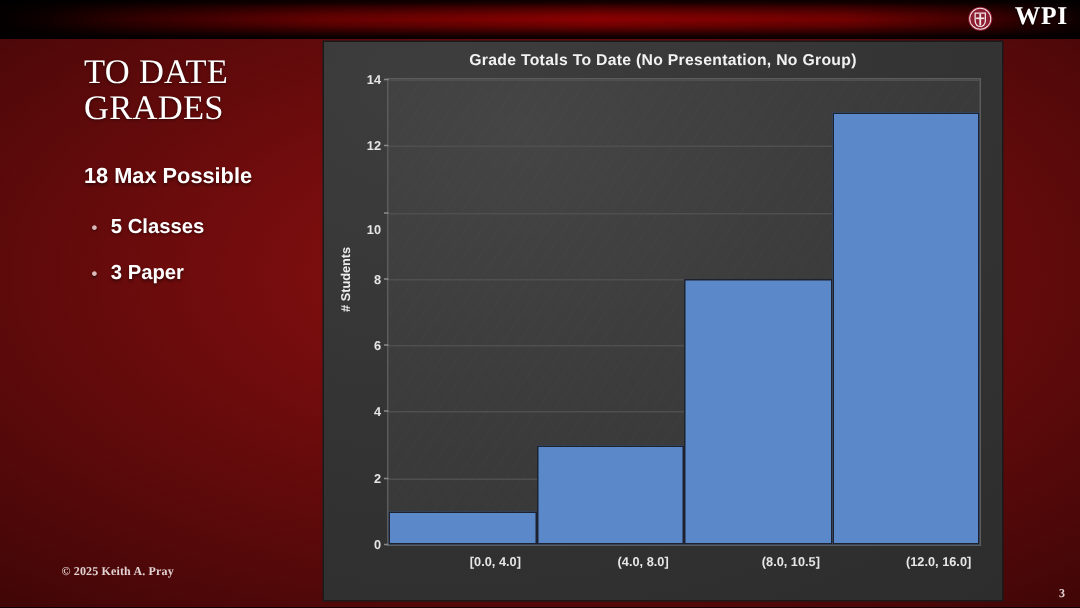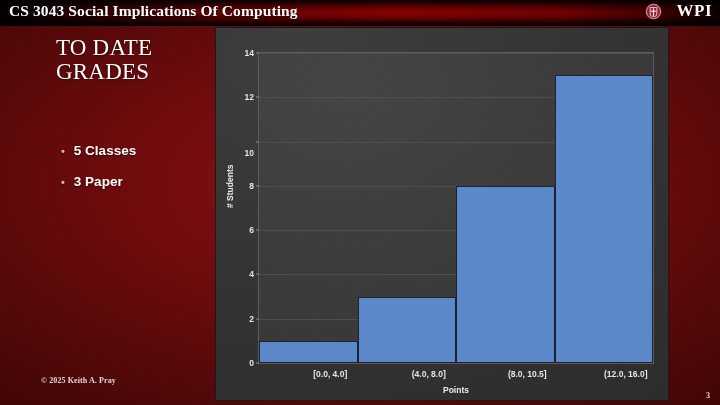--- a/index.html
+++ b/index.html
@@ -38,21 +38,21 @@
     font-size: 15.5px;
     color: #ffffff;
     letter-spacing: 0.1px;
     text-shadow: 0 1px 2px rgba(0,0,0,.85);
     white-space: nowrap;
   }
   #brand {
     position: absolute;
     right: 8px; top: 1px;
     display: flex;
-    align-items: center;
+    align-items: flex-end;
     gap: 15px;
   }
   #brand-text {
     font-family: "Liberation Serif", serif;
     font-weight: bold;
     font-size: 17px;
     color: #ffffff;
     letter-spacing: 0.5px;
     text-shadow: 0 1px 2px rgba(0,0,0,.8);
   }
@@ -213,21 +213,20 @@
     font-weight: bold;
     color: #ededed;
   }
 </style>
 </head>
 <body>
 
 <div id="slide">
 
   <div id="header">
-    <div id="header-title">CS 3043 Social Implications Of Computing</div>
     <div id="brand">
       <span>
         <svg class="seal" width="17" height="17" viewBox="0 0 40 40" aria-hidden="true">
           <circle cx="20" cy="20" r="19" fill="#8c1d32"></circle>
           <circle cx="20" cy="20" r="16.5" fill="none" stroke="#f0dede" stroke-width="1.6"></circle>
           <path d="M11 10 h18 v13 a9 10 0 0 1 -9 10 a9 10 0 0 1 -9 -10 z" fill="#f3e9e9"></path>
           <path d="M13 12 h14 v11 a7 8.5 0 0 1 -7 8.5 a7 8.5 0 0 1 -7 -8.5 z" fill="#8c1d32"></path>
           <rect x="18.6" y="12.5" width="2.8" height="18" fill="#f3e9e9"></rect>
           <rect x="13.6" y="18" width="12.8" height="2.6" fill="#f3e9e9"></rect>
         </svg>
@@ -235,32 +234,34 @@
       <span id="brand-text">WPI</span>
     </div>
   </div>
 
   <div id="left-col">
     <div id="slide-title">
       <div>TO DATE</div>
       <div>GRADES</div>
     </div>
 
+    <div id="bullet-level1">18 Max Possible</div>
 
     <div class="sub-bullet" id="sub-bullet-0">
       <span class="dot">•</span>
       <span>5 Classes</span>
     </div>
     <div class="sub-bullet" id="sub-bullet-1">
       <span class="dot">•</span>
       <span>3 Paper</span>
     </div>
   </div>
 
   <div id="chart-figure">
+    <div id="chart-title">Grade Totals To Date (No Presentation, No Group)</div>
     <div id="ylabel"># Students</div>
     <div id="plot-area" style="overflow: visible;">
         <div class="ytick" style="top: 310px;">0</div>
         <div class="ytick-mark" style="top: 310px;"></div>
         <div class="gridline" style="top: 265.714px;"></div>
         <div class="ytick" style="top: 265.714px;">2</div>
         <div class="ytick-mark" style="top: 265.714px;"></div>
         <div class="gridline" style="top: 221.429px;"></div>
         <div class="ytick" style="top: 221.429px;">4</div>
         <div class="ytick-mark" style="top: 221.429px;"></div>
@@ -281,19 +282,18 @@
         <div class="ytick-mark" style="top: 0px;"></div>
         <div class="bar" title="[0.0, 4.0]: 1" style="left: 0px; width: 98.5px; height: 22.1429px; background: rgb(91, 136, 200); border-color: rgb(29, 34, 46);"></div>
         <div class="xtick" style="left: 49.25px;">[0.0, 4.0]</div>
         <div class="bar" title="(4.0, 8.0]: 3" style="left: 98.5px; width: 98.5px; height: 66.4286px; background: rgb(91, 136, 200); border-color: rgb(29, 34, 46);"></div>
         <div class="xtick" style="left: 147.75px;">(4.0, 8.0]</div>
         <div class="bar" title="(8.0, 12.0]: 8" style="left: 197px; width: 98.5px; height: 177.143px; background: rgb(91, 136, 200); border-color: rgb(29, 34, 46);"></div>
         <div class="xtick" style="left: 246.25px;">(8.0, 10.5]</div>
         <div class="bar" title="(12.0, 16.0]: 13" style="left: 295.5px; width: 98.5px; height: 287.857px; background: rgb(91, 136, 200); border-color: rgb(29, 34, 46);"></div>
         <div class="xtick" style="left: 344.75px;">(12.0, 16.0]</div>
       </div>
-    <div id="xlabel">Points</div>
   </div>
 
   <div id="footer-copyright">© 2025 Keith A. Pray</div>
   <div id="footer-pagenum">3</div>
 
 </div>
 
 </body></html>

